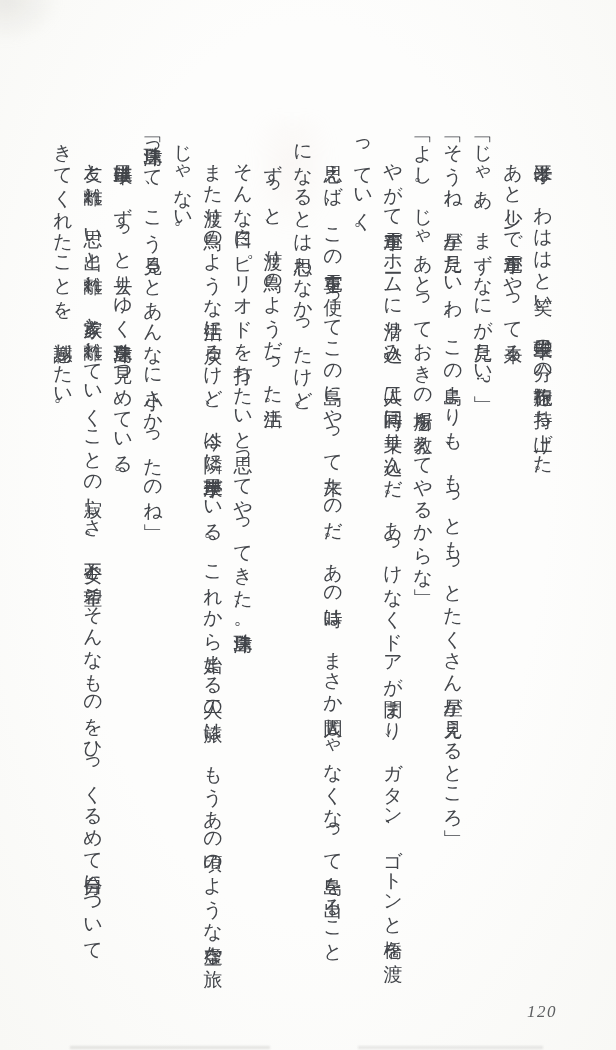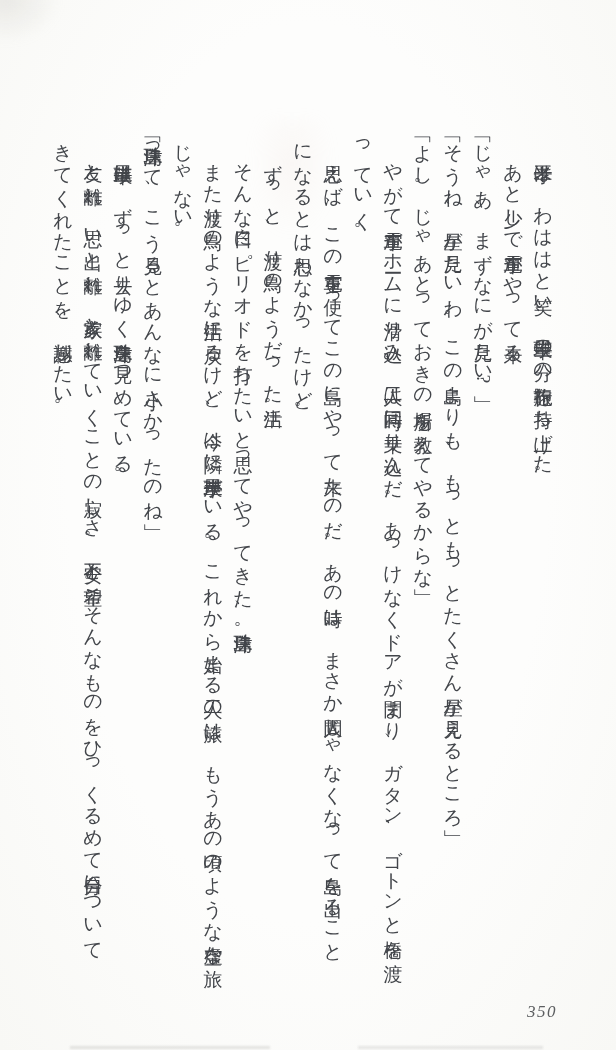--- a/index.html
+++ b/index.html
@@ -90,15 +90,15 @@
     <p class="indent">やがて電車がホームに滑り込み、二人は同時に乗り込んだ。あっけなくドアが閉まり、ガタン、ゴトンと橋を渡っていく。</p>
     <p class="indent">思えば、この電車を使ってこの島にやって来たのだ。あの時は、まさか人間じゃなくなって島を出ることになるとは思わなかったけど。</p>
     <p class="indent">ずっと、渡り鳥のようだった生活。</p>
     <p class="indent">そんな日々にピリオドを打ちたいと思ってやってきた、珠津島。</p>
     <p class="indent">また渡り鳥のような生活に戻るけど、今は隣に瑛里華がいる。これから始まる二人の旅は、もうあの頃のような空虚な旅じゃない。</p>
     <p class="noindent">「珠津島って、こう見るとあんなに小さかったのね」</p>
     <p class="indent">瑛里華は、ずっと去りゆく珠津島を見つめている。</p>
     <p class="indent">友と離れ、思い出と離れ、家族と離れていくことの寂しさ。不安と希望。そんなものをひっくるめて自分についてきてくれたことを、感謝したい。</p>
   </div>
 
-  <div class="page-number">350</div>
+  <div class="page-number">120</div>
 
 </div>
 
 </body></html>

